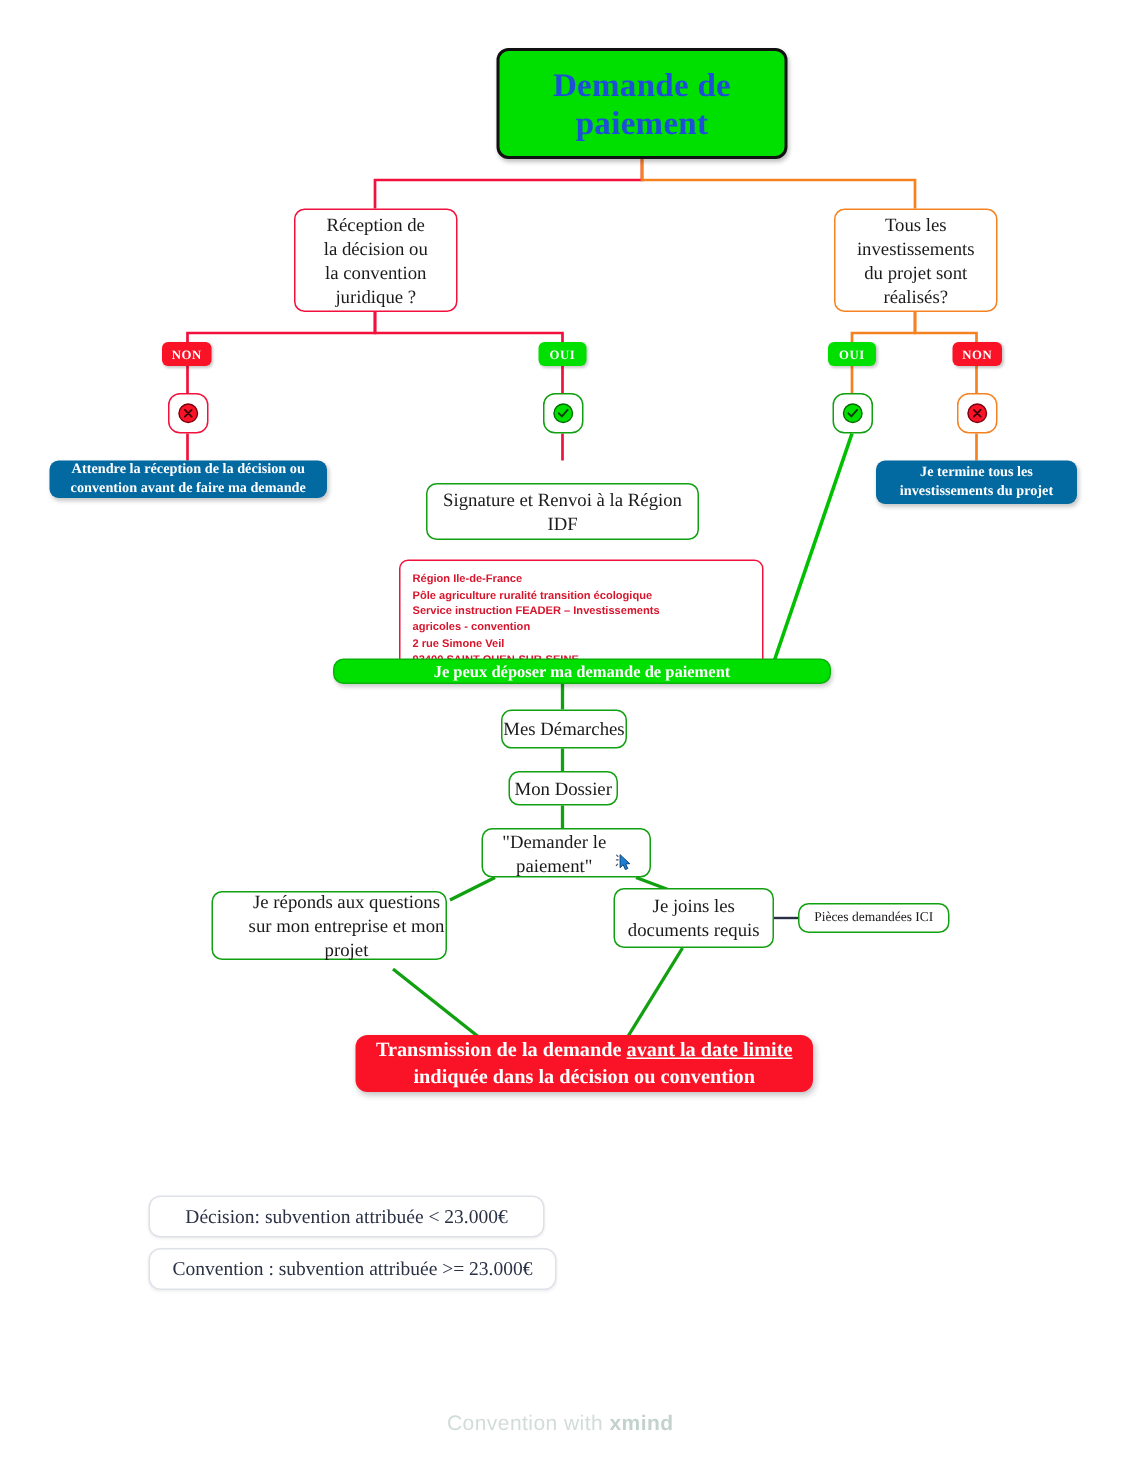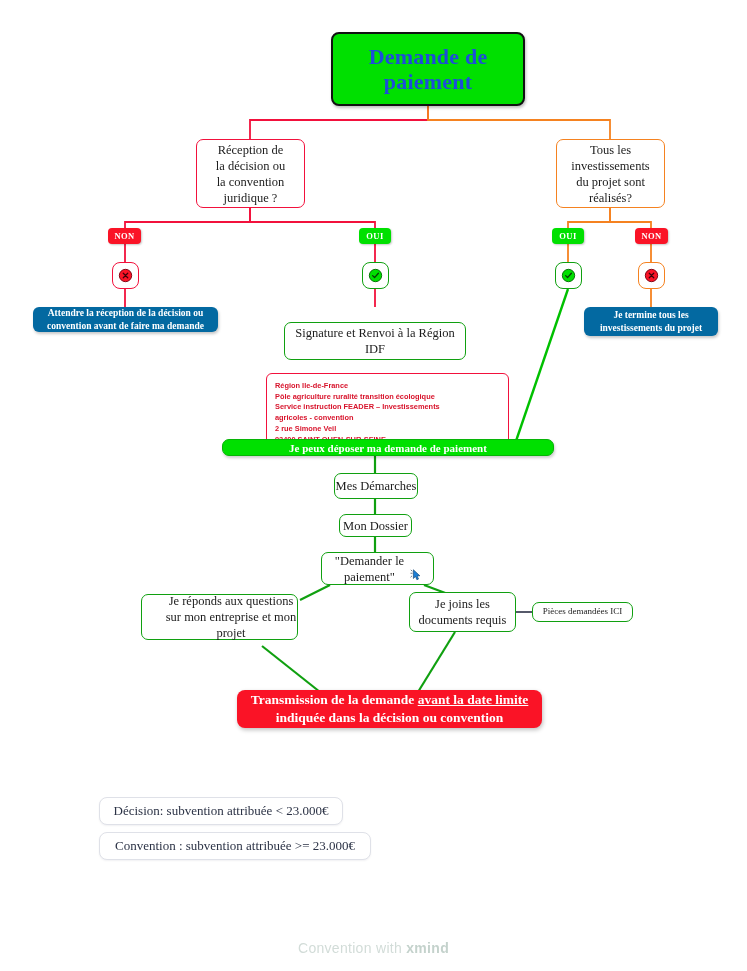--- a/index.html
+++ b/index.html
@@ -237,20 +237,20 @@
 
   <div class="node box-green" style="left:532px; top:602px; width:101px; height:20px; font-size:9px;">Pièces demandées ICI</div>
 
   <div class="node fill-red-big" style="left:237px; top:690px; width:305px; height:38px; flex-direction:column; padding:0 8px;font-family:Liberation Serif, serif;">
     <div>
       <span>Transmission de la demande </span><span class="u-underline">avant la date limite</span>
     </div>
     <div>indiquée dans la décision ou convention</div>
   </div>
 
-  <div class="node box-gray" style="left:99px; top:797px; width:244px; height:28px;">Décision: subvention attribuée &lt; 23.000€</div>
+  <div class="node box-gray" style="left:99px; top:797px; width:264px; height:28px;">Décision: subvention attribuée &lt; 23.000€</div>
   <div class="node box-gray" style="left:99px; top:832px; width:272px; height:28px;">Convention : subvention attribuée &gt;= 23.000€</div>
 
   <div class="footer">
     <span>Convention with </span><b>xmind</b>
   </div>
 
 </div>
 
 </body></html>

